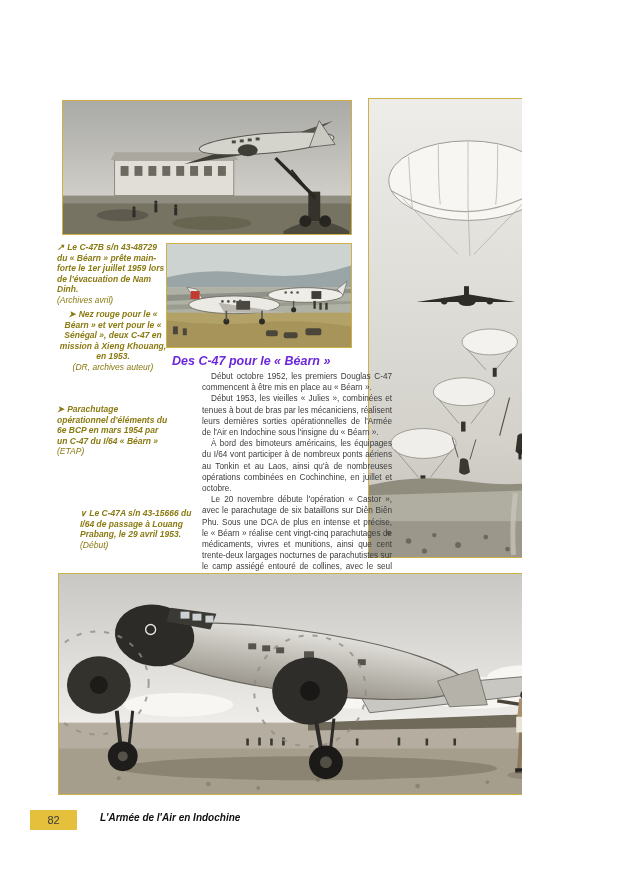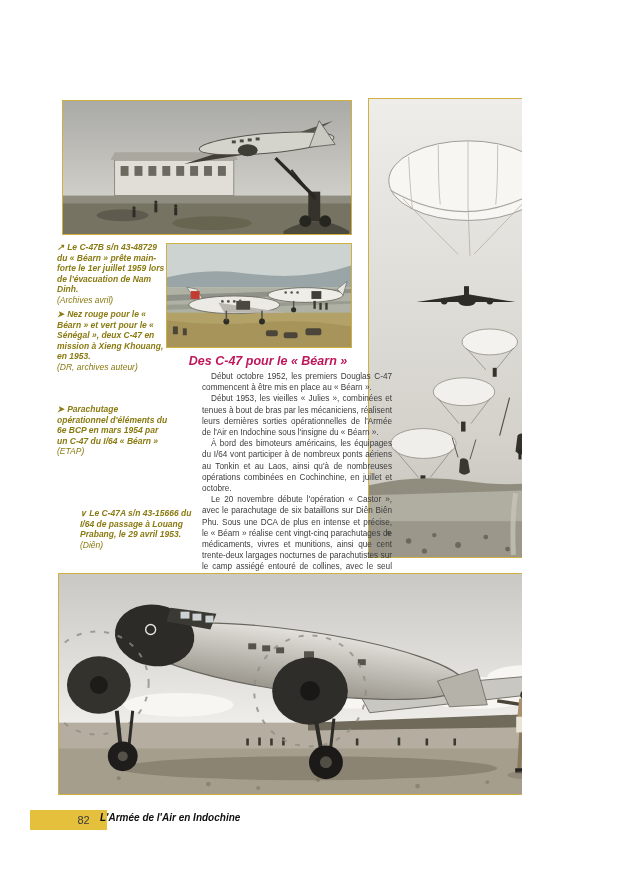--- a/index.html
+++ b/index.html
@@ -4,27 +4,27 @@
 <style>
   html,body{margin:0;padding:0;background:#ffffff;}
   .page{position:relative;width:522px;height:892px;background:#ffffff;overflow:hidden;
         font-family:"Liberation Sans",sans-serif;}
   .photo{position:absolute;border:1px solid #cfb045;background:#e7e5e0;box-sizing:border-box;}
   .photo svg{display:block;width:100%;height:100%;}
   .caption{position:absolute;width:112px;color:#8a7a12;font-style:italic;font-weight:bold;
            font-size:8.5px;line-height:10.6px;}
   .caption .credit{font-weight:normal;display:block;}
   .caption .marker{margin-right:3px;}
-  .heading{position:absolute;left:172px;top:354px;width:192px;text-align:center;
-           color:#be185d;font-weight:bold;font-style:italic;font-size:12.5px;}
+  .heading{position:absolute;left:172px;top:354px;width:192px;
+           color:#6d28d9;font-weight:bold;font-style:italic;font-size:12.5px;}
   .bodytext{position:absolute;left:174px;top:371px;width:190px;color:#3b3b3b;
             font-size:8.2px;line-height:11.2px;text-align:justify;margin-left:28px;}
   .bodytext p{margin:0;text-indent:9px;}
   .footer-num{position:absolute;left:30px;top:810px;width:47px;height:20px;background:#e4c03d;
-              color:#3a3a3a;font-size:11px;display:flex;align-items:center;justify-content:center;padding-left:30px;}
+              color:#3a3a3a;font-size:11px;display:flex;align-items:center;justify-content:center;}
   .footer-title{position:absolute;left:100px;top:812px;color:#101010;font-weight:bold;
                 font-style:italic;font-size:10px;}
 </style>
 </head>
 <body>
 
 <div class="page">
 
   <figure class="photo" style="left:62px;top:100px;width:290px;height:135px;margin:0;">
     <svg viewBox="0 0 290 135" preserveAspectRatio="none">
@@ -192,33 +192,33 @@
         <rect x="16" y="86" width="4" height="7"></rect>
       </g>
     </svg>
   </figure>
 
   <div class="caption" style="left:57px;top:242px;">
     <span class="marker">↗</span><span>Le C-47B s/n 43-48729 du « Béarn » prête main-forte le 1er juillet 1959 lors de l'évacuation de Nam Dinh.</span>
     <span class="credit">(Archives avril)</span>
   </div>
 
-  <div class="caption" style="left:57px;top:309px;">
+  <div class="caption" style="left:57px;top:309px;text-align:center;">
     <span class="marker">➤</span><span>Nez rouge pour le « Béarn » et vert pour le « Sénégal », deux C-47 en mission à Xieng Khouang, en 1953.</span>
     <span class="credit">(DR, archives auteur)</span>
   </div>
 
   <div class="caption" style="left:57px;top:404px;">
     <span class="marker">➤</span><span>Parachutage opérationnel d'éléments du 6e BCP en mars 1954 par un C-47 du I/64 « Béarn »</span>
     <span class="credit">(ETAP)</span>
   </div>
 
   <div class="caption" style="left:60px;top:508px;margin-left:20px;">
     <span class="marker">∨</span><span>Le C-47A s/n 43-15666 du I/64 de passage à Louang Prabang, le 29 avril 1953.</span>
-    <span class="credit">(Diên)</span>
+    <span class="credit">(Début)</span>
   </div>
 
   <h2 class="heading" style="margin:0;">Des C-47 pour le « Béarn »</h2>
   <div class="bodytext">
     <p>Début octobre 1952, les premiers Douglas C-47 commencent à être mis en place au « Béarn ».</p>
     <p>Début 1953, les vieilles « Julies », combinées et tenues à bout de bras par les mécaniciens, réalisent leurs dernières sorties opérationnelles de l'Armée de l'Air en Indochine sous l'insigne du « Béarn ».</p>
     <p>À bord des bimoteurs américains, les équipages du I/64 vont participer à de nombreux ponts aériens au Tonkin et au Laos, ainsi qu'à de nombreuses opérations combinées en Cochinchine, en juillet et octobre.</p>
     <p>Le 20 novembre débute l'opération « Castor », avec le parachutage de six bataillons sur Diên Biên Phu. Sous une DCA de plus en intense et précise, le « Béarn » réalise cent vingt-cinq parachutages de médicaments, vivres et munitions, ainsi que cent trente-deux largages nocturnes de parachutistes sur le camp assiégé entouré de collines, avec le seul aide d'un goniomètre.</p>
   </div>
 

